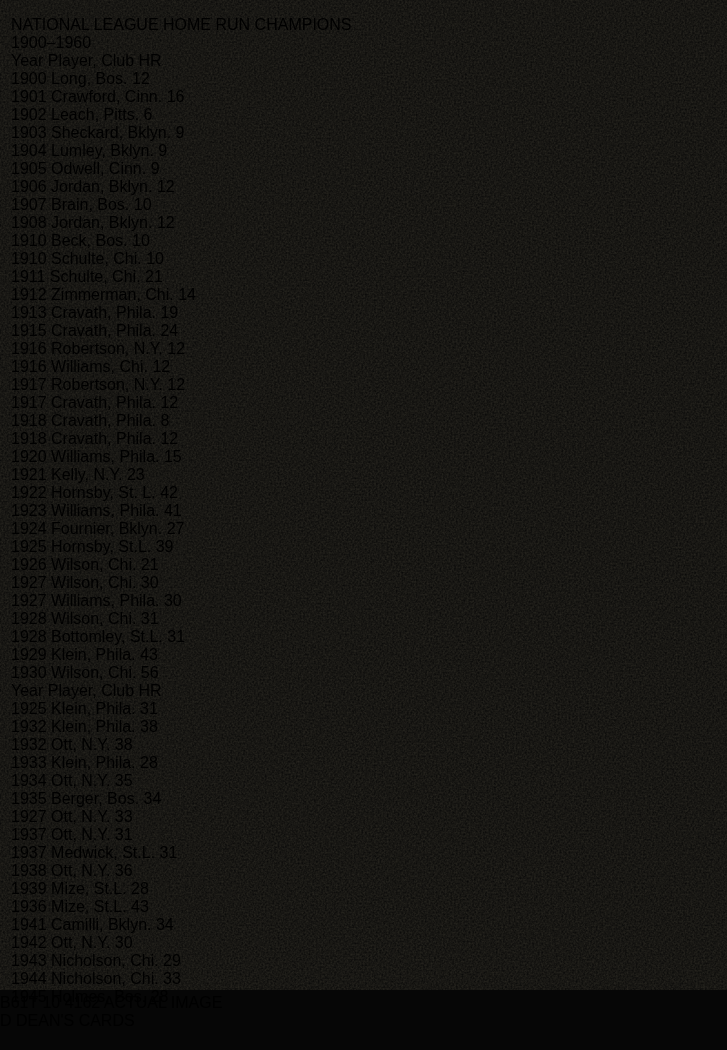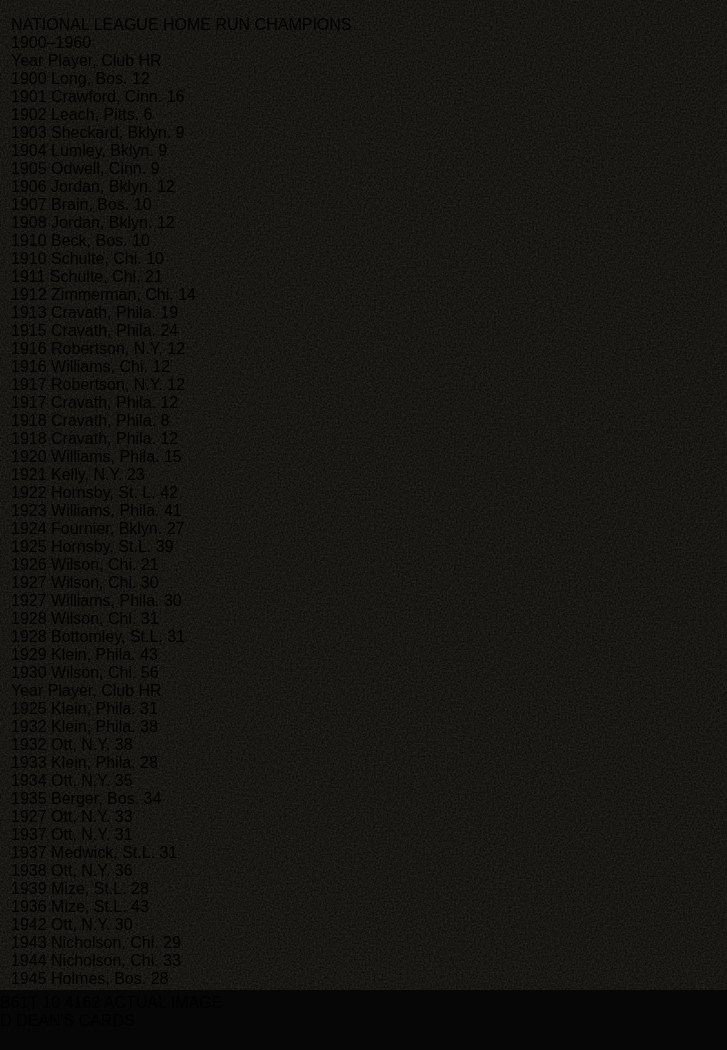--- a/index.html
+++ b/index.html
@@ -362,20 +362,25 @@
               <span class="cell-player">Mize, St.L.</span>
               <span class="cell-hr">28</span>
             </div>
 
             <div class="row">
               <span class="cell-year">1936</span>
               <span class="cell-player">Mize, St.L.</span>
               <span class="cell-hr">43</span>
             </div>
 
+            <div class="row">
+              <span class="cell-year">1941</span>
+              <span class="cell-player">Camilli, Bklyn.</span>
+              <span class="cell-hr">34</span>
+            </div>
 
             <div class="row">
               <span class="cell-year">1942</span>
               <span class="cell-player">Ott, N.Y.</span>
               <span class="cell-hr">30</span>
             </div>
 
             <div class="row">
               <span class="cell-year">1943</span>
               <span class="cell-player">Nicholson, Chi.</span>

